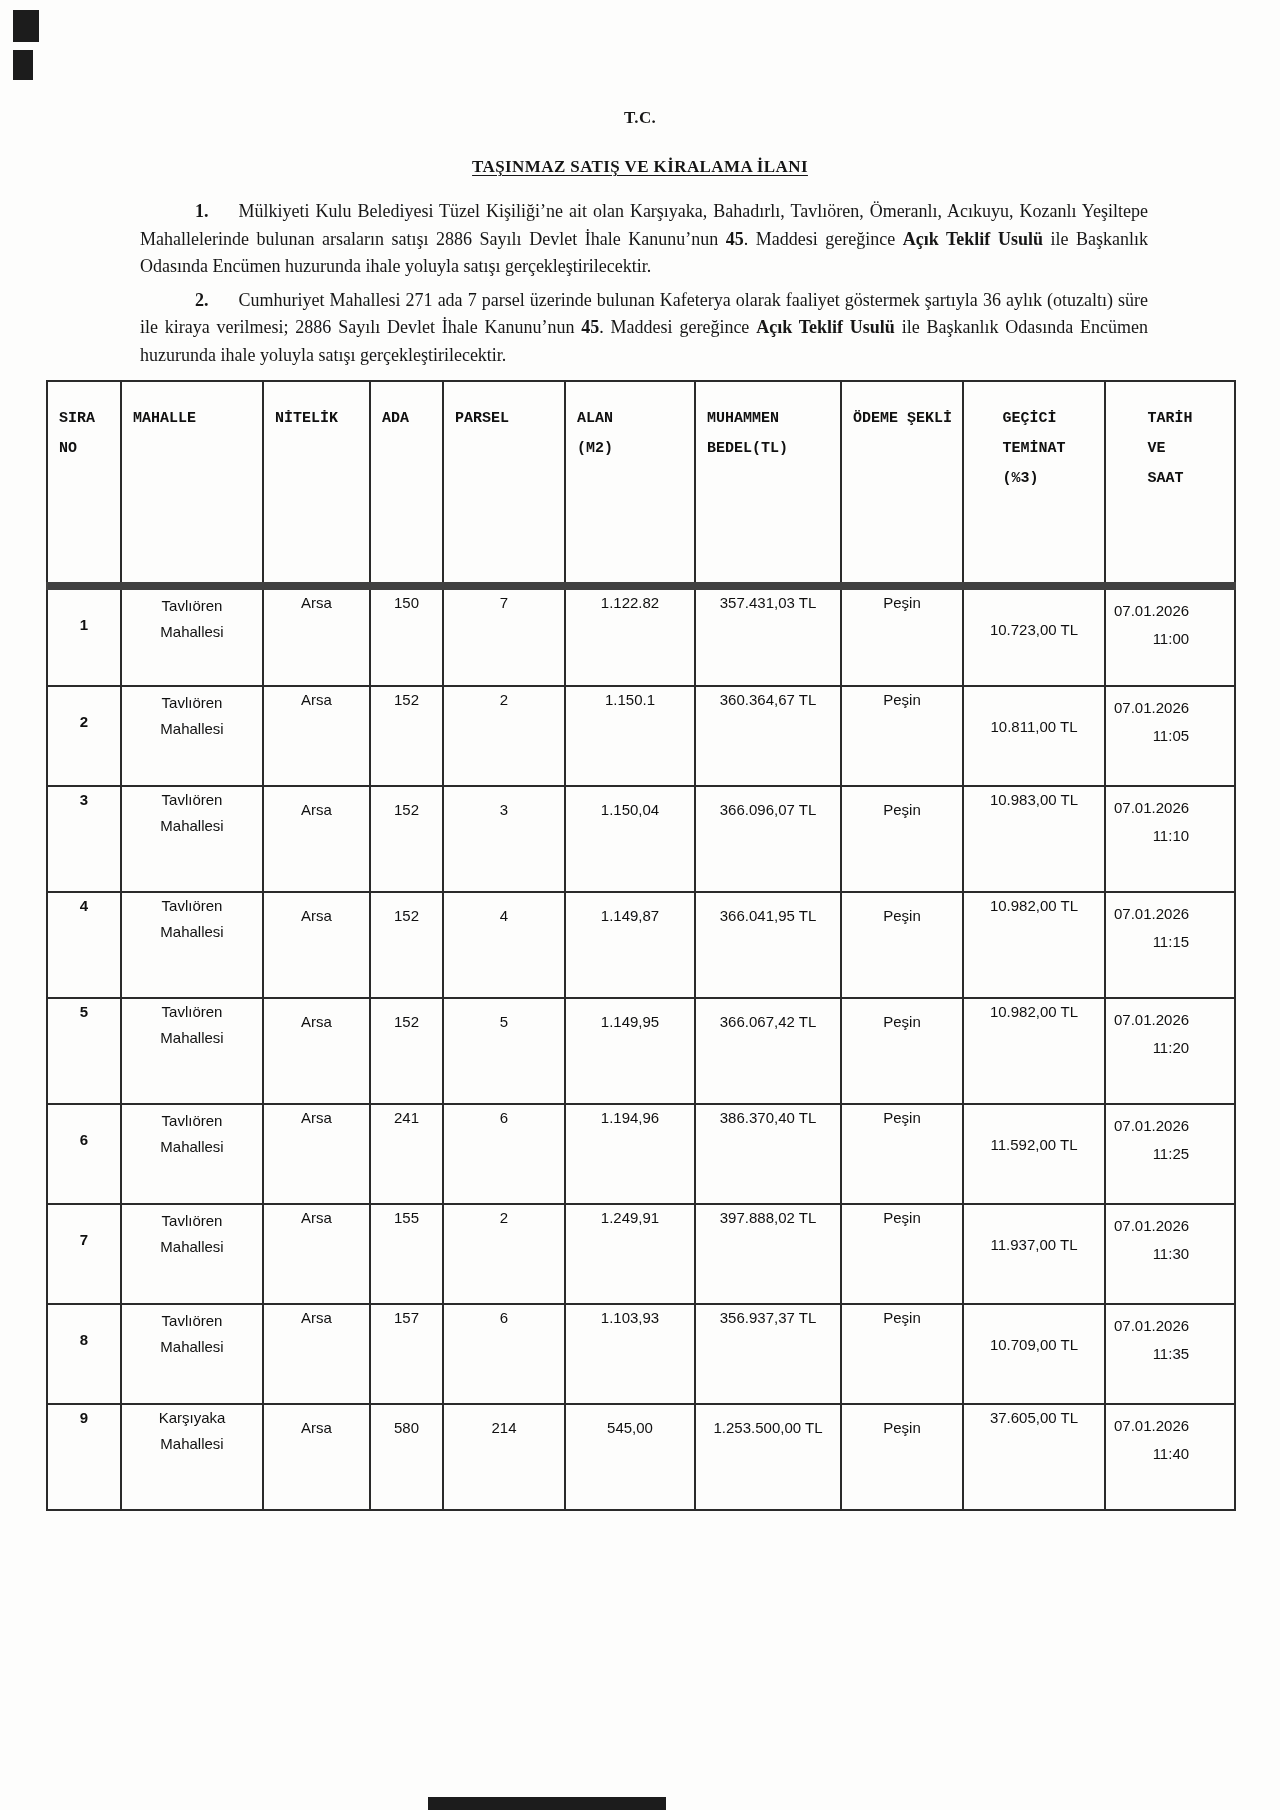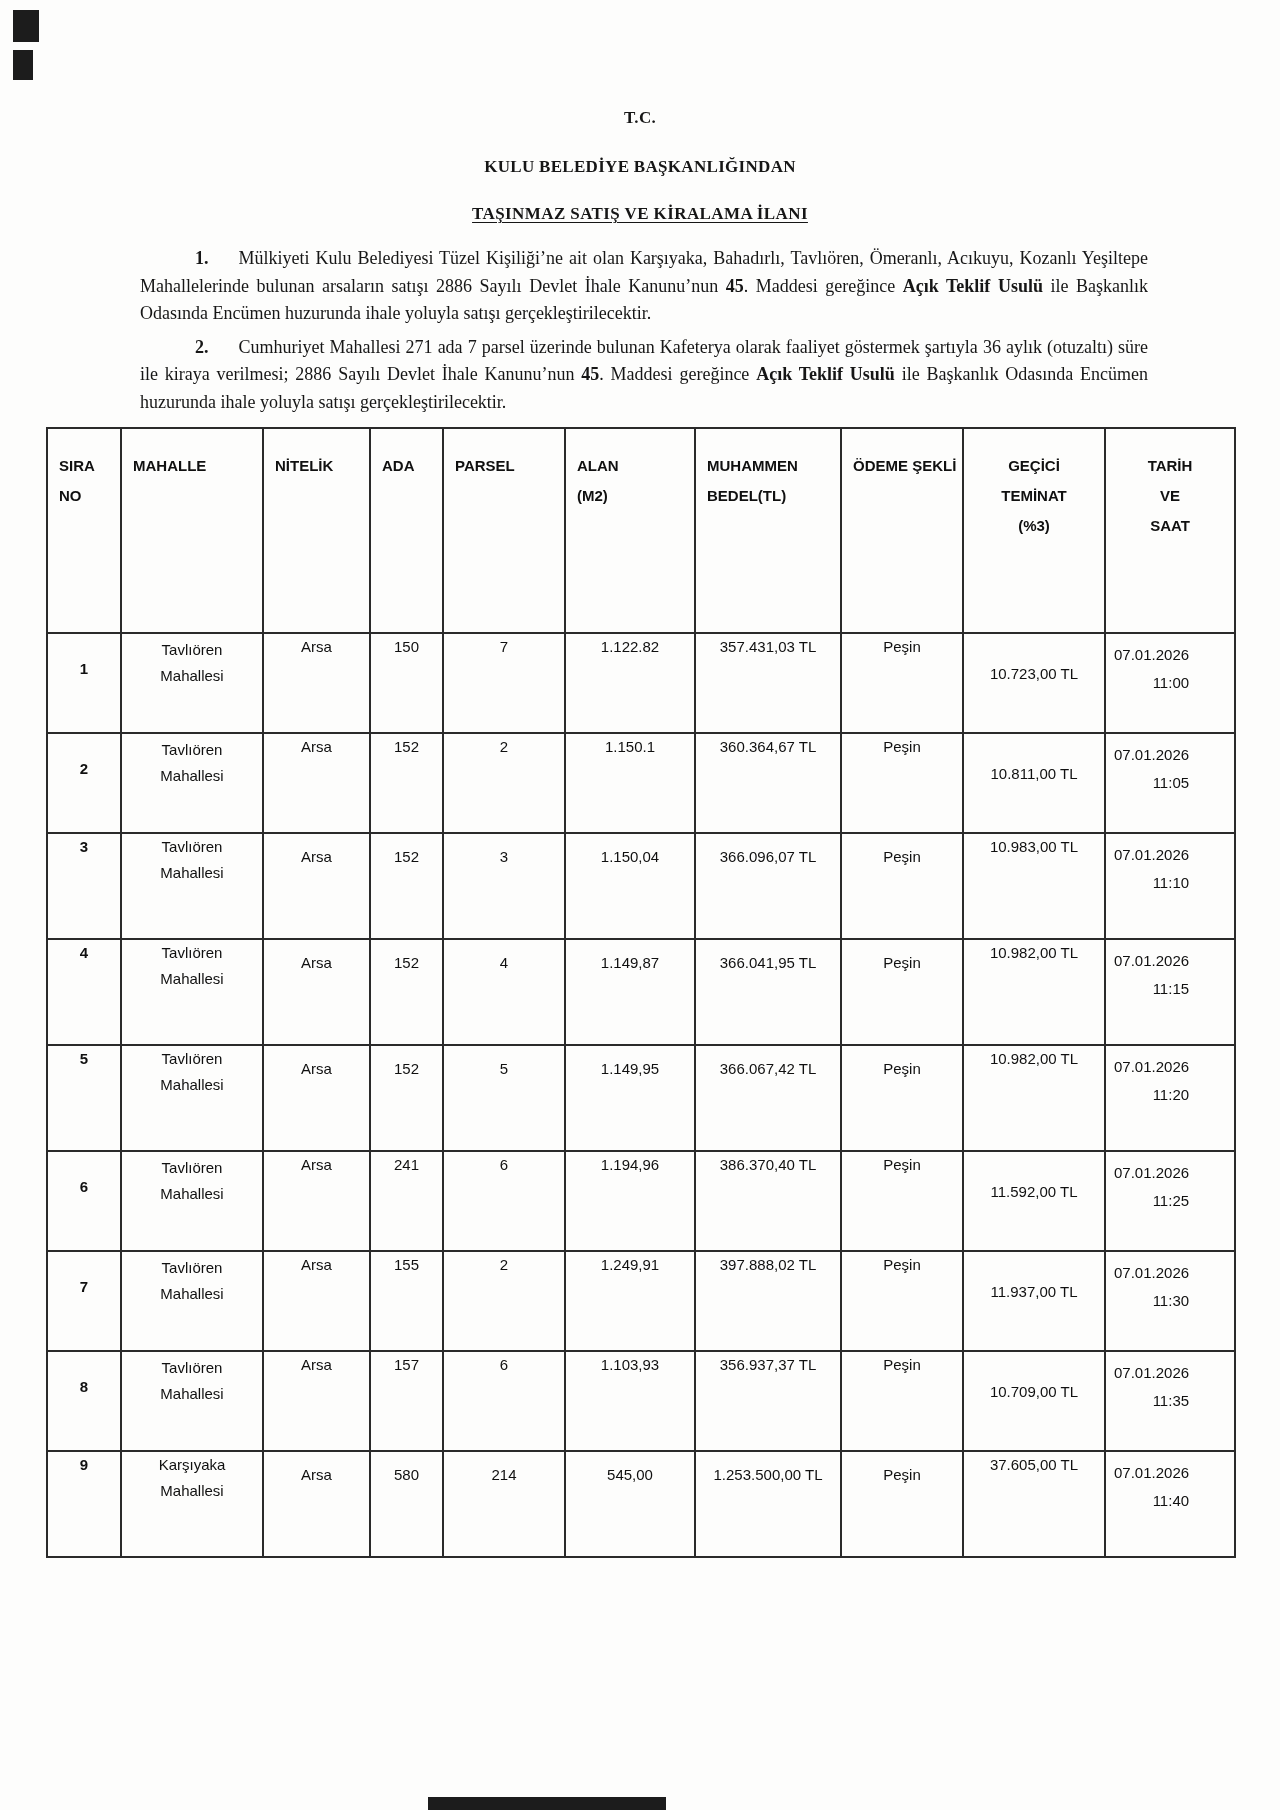--- a/index.html
+++ b/index.html
@@ -42,30 +42,30 @@
     width:1188px;
     font-family:"Liberation Sans", sans-serif;
     font-size:15px;
     color:#101010;
   }
   table.ihale td, table.ihale th{
     border:2px solid #2a2a2a;
     padding:0;
     vertical-align:top;
   }
-  table.ihale thead th{border-bottom:1px solid #404040;}
+  table.ihale thead th{border-bottom:8px solid #404040;font-family:Liberation Mono, monospace;}
 
   .cw{display:flex;flex-direction:column;height:100%;box-sizing:border-box;}
   .pre{white-space:pre-line;}
 
   
   tr.hdr{height:205px;}
   tr.hdr th{font-weight:bold;text-align:left;}
   tr.hdr .cw{justify-content:center;padding:22px 4px 0 11px;line-height:30px;}
-  tr.hdr th.c-center .cw{align-items:center;text-align:center;padding-left:4px;}
+  tr.hdr th.c-center .cw{align-items:center;padding-left:4px;}
 
   
   tr.row{height:100px;}
   tr.row.tall{height:106px;}
   td .cw{align-items:center;text-align:center;line-height:26px;}
   td.cell-tarih .cw{align-items:flex-start;text-align:right;padding-left:8px;font-weight:normal;line-height:28px;}
   td.cell-sira{font-weight:bold;}
   td.cell-tarih .cw{justify-content:flex-start;padding-top:7px;}
 
   
@@ -82,21 +82,20 @@
 </style>
 </head>
 <body>
 
 <div class="page">
   <div class="artifact a1"></div>
   <div class="artifact a2"></div>
   <div class="artifact a3"></div>
 
   <div class="center-line doc-tc">T.C.</div>
-  <div class="center-line doc-org">KULU BELEDİYE BAŞKANLIĞINDAN</div>
   <div class="center-line doc-title">TAŞINMAZ SATIŞ VE KİRALAMA  İLANI</div>
 
   <div class="paras">
     <p class="para"><span class="pnum">1.</span><span>Mülkiyeti Kulu Belediyesi Tüzel Kişiliği’ne ait olan Karşıyaka, Bahadırlı, Tavlıören, Ömeranlı, Acıkuyu, Kozanlı  Yeşiltepe Mahallelerinde bulunan arsaların satışı 2886 Sayılı Devlet İhale Kanunu’nun </span><b>45</b><span>. Maddesi gereğince </span><b>Açık Teklif Usulü</b><span> ile Başkanlık Odasında Encümen huzurunda ihale yoluyla satışı gerçekleştirilecektir.</span></p>
 
     <p class="para"><span class="pnum">2.</span><span>Cumhuriyet Mahallesi 271 ada 7 parsel üzerinde bulunan Kafeterya olarak faaliyet göstermek şartıyla 36 aylık (otuzaltı) süre ile kiraya verilmesi; 2886 Sayılı Devlet İhale Kanunu’nun </span><b>45</b><span>. Maddesi gereğince </span><b>Açık Teklif Usulü</b><span> ile Başkanlık Odasında Encümen huzurunda ihale yoluyla satışı gerçekleştirilecektir.</span></p>
 
   </div>
 
   <table class="ihale">

